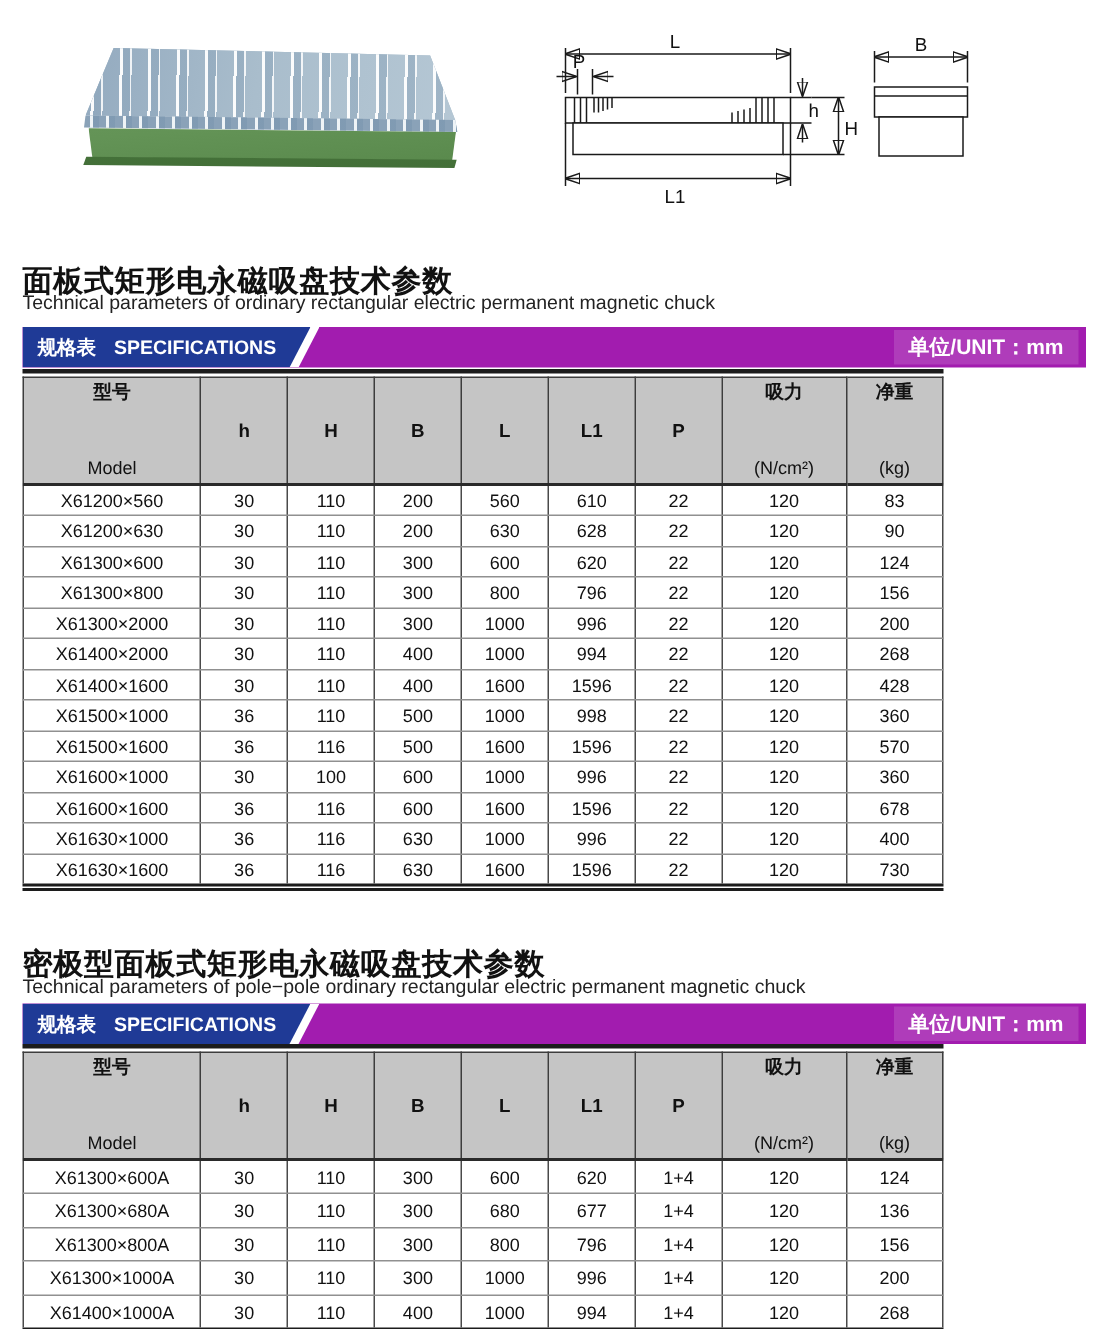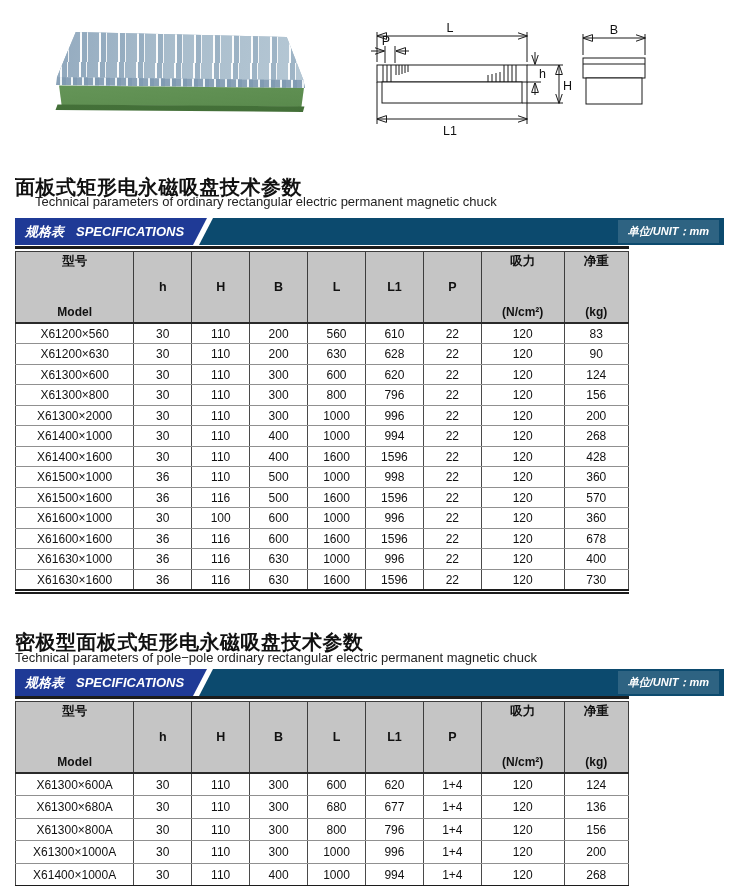--- a/index.html
+++ b/index.html
@@ -32,47 +32,47 @@
 
   
   .drawing{position:absolute;left:365px;top:18px;width:300px;height:128px;}
   .drawing line,.drawing path,.drawing rect{stroke:#1a1a1a;stroke-width:1;fill:none;}
   .drawing rect{fill:#ffffff;}
   .drawing text{fill:#111;font-size:12.5px;font-family:"Liberation Sans","DejaVu Sans",sans-serif;}
 
   
   .sec-zh{position:absolute;left:15px;font-size:20px;font-weight:bold;letter-spacing:.5px;color:#111;}
   .sec-en{position:absolute;left:15px;font-size:13px;color:#222;}
-  .s1-zh{top:174px;} .s1-en{top:194px;margin-left:20px;}
+  .s1-zh{top:174px;} .s1-en{top:194px;}
   .s2-zh{top:629px;} .s2-en{top:650px;}
 
   
-  .banner{position:absolute;left:15px;width:709px;height:27px;background:#0c4a6e;font-style:italic;}
+  .banner{position:absolute;left:15px;width:709px;height:27px;background:#a21caf;}
   .b1{top:218px;} .b2{top:669px;}
   .banner .white-slant{position:absolute;left:0;top:0;width:198px;height:100%;background:#ffffff;
     clip-path:polygon(0 0,198px 0,184px 100%,0 100%);}
   .banner .blue-ribbon{position:absolute;left:0;top:0;width:192px;height:100%;background:#1f3a96;
     clip-path:polygon(0 0,192px 0,178px 100%,0 100%);
     color:#fff;font-weight:bold;font-size:13px;display:flex;align-items:center;gap:12px;
     padding-left:10px;box-sizing:border-box;white-space:nowrap;}
   .banner .unit-box{position:absolute;right:5px;top:2px;bottom:2px;background:rgba(255,255,255,0.14);
-    color:#fff;font-weight:bold;font-size:11px;display:flex;align-items:center;padding:0 10px;white-space:nowrap;}
+    color:#fff;font-weight:bold;font-size:14px;display:flex;align-items:center;padding:0 10px;white-space:nowrap;}
 
   
   .spec-wrap{position:absolute;left:15px;width:614px;box-sizing:border-box;
     border-top:3px solid #1c1c1c;border-bottom:5px double #1c1c1c;padding-top:2px;}
   .t1{top:246px;} .t2{top:696px;}
   table{border-collapse:collapse;width:100%;table-layout:fixed;}
   th{background:#c5c5c5;border:1px solid #3d3d3d;border-bottom:2px solid #2a2a2a;
      font-size:12.5px;font-weight:bold;height:40px;line-height:1.3;padding:1px 0;color:#111;}
   td{border-left:1px solid #4a4a4a;border-right:1px solid #4a4a4a;border-bottom:1.5px solid #909090;
      text-align:center;font-size:12px;color:#111;padding:0;}
   .t1 td{height:19.5px;} .t2 td{height:21.5px;}
   tbody tr:last-child td{border-bottom:none;}
-  th .h2{font-weight:bold;font-size:12px;margin-top:36px;}
+  th .h2{font-weight:normal;font-size:12px;margin-top:36px;}
 </style>
 </head>
 <body>
 
 <div class="page">
 
   <div class="photo">
     <div class="ph-top"></div>
     <div class="ph-front"></div>
     <div class="ph-base"></div>
@@ -233,21 +233,21 @@
             <td>30</td>
             <td>110</td>
             <td>300</td>
             <td>1000</td>
             <td>996</td>
             <td>22</td>
             <td>120</td>
             <td>200</td>
           </tr>
           <tr>
-            <td>X61400×1000</td>
+            <td>X61400×2000</td>
             <td>30</td>
             <td>110</td>
             <td>400</td>
             <td>1000</td>
             <td>994</td>
             <td>22</td>
             <td>120</td>
             <td>268</td>
           </tr>
           <tr>

